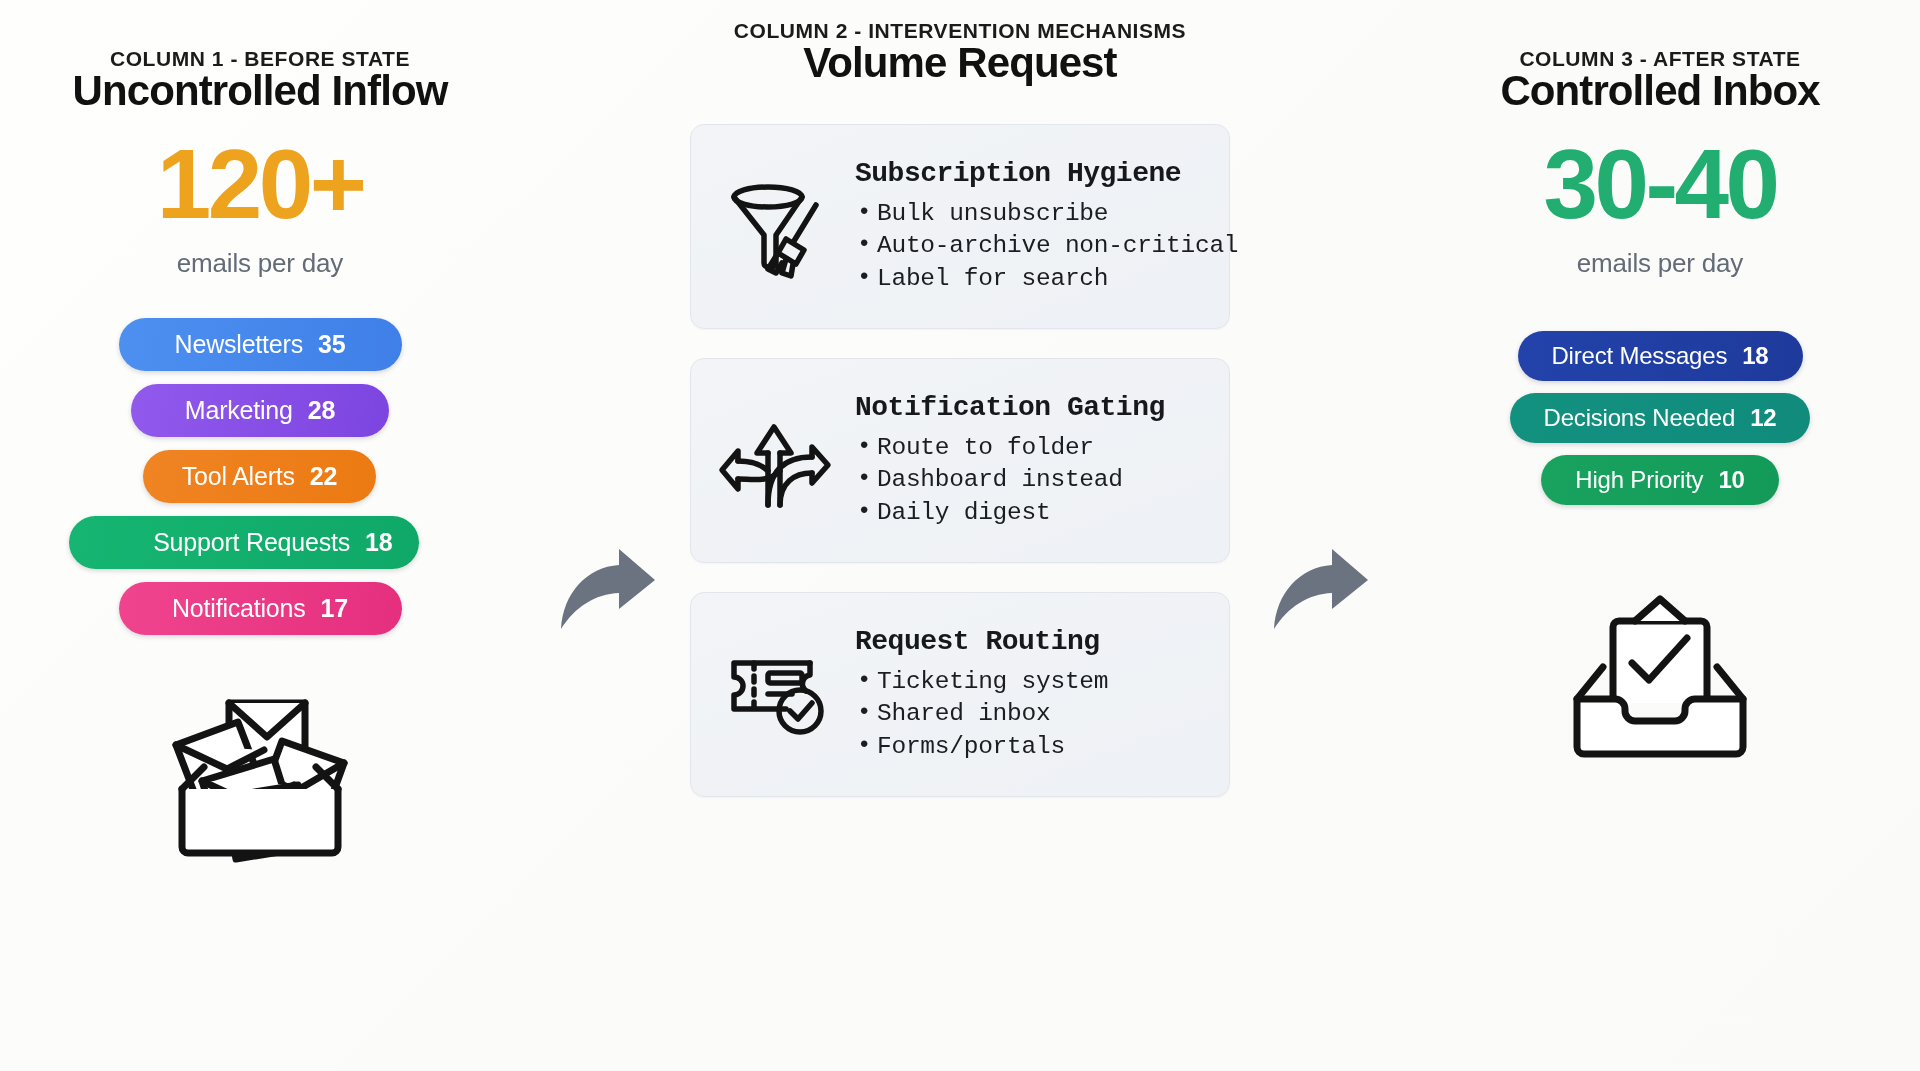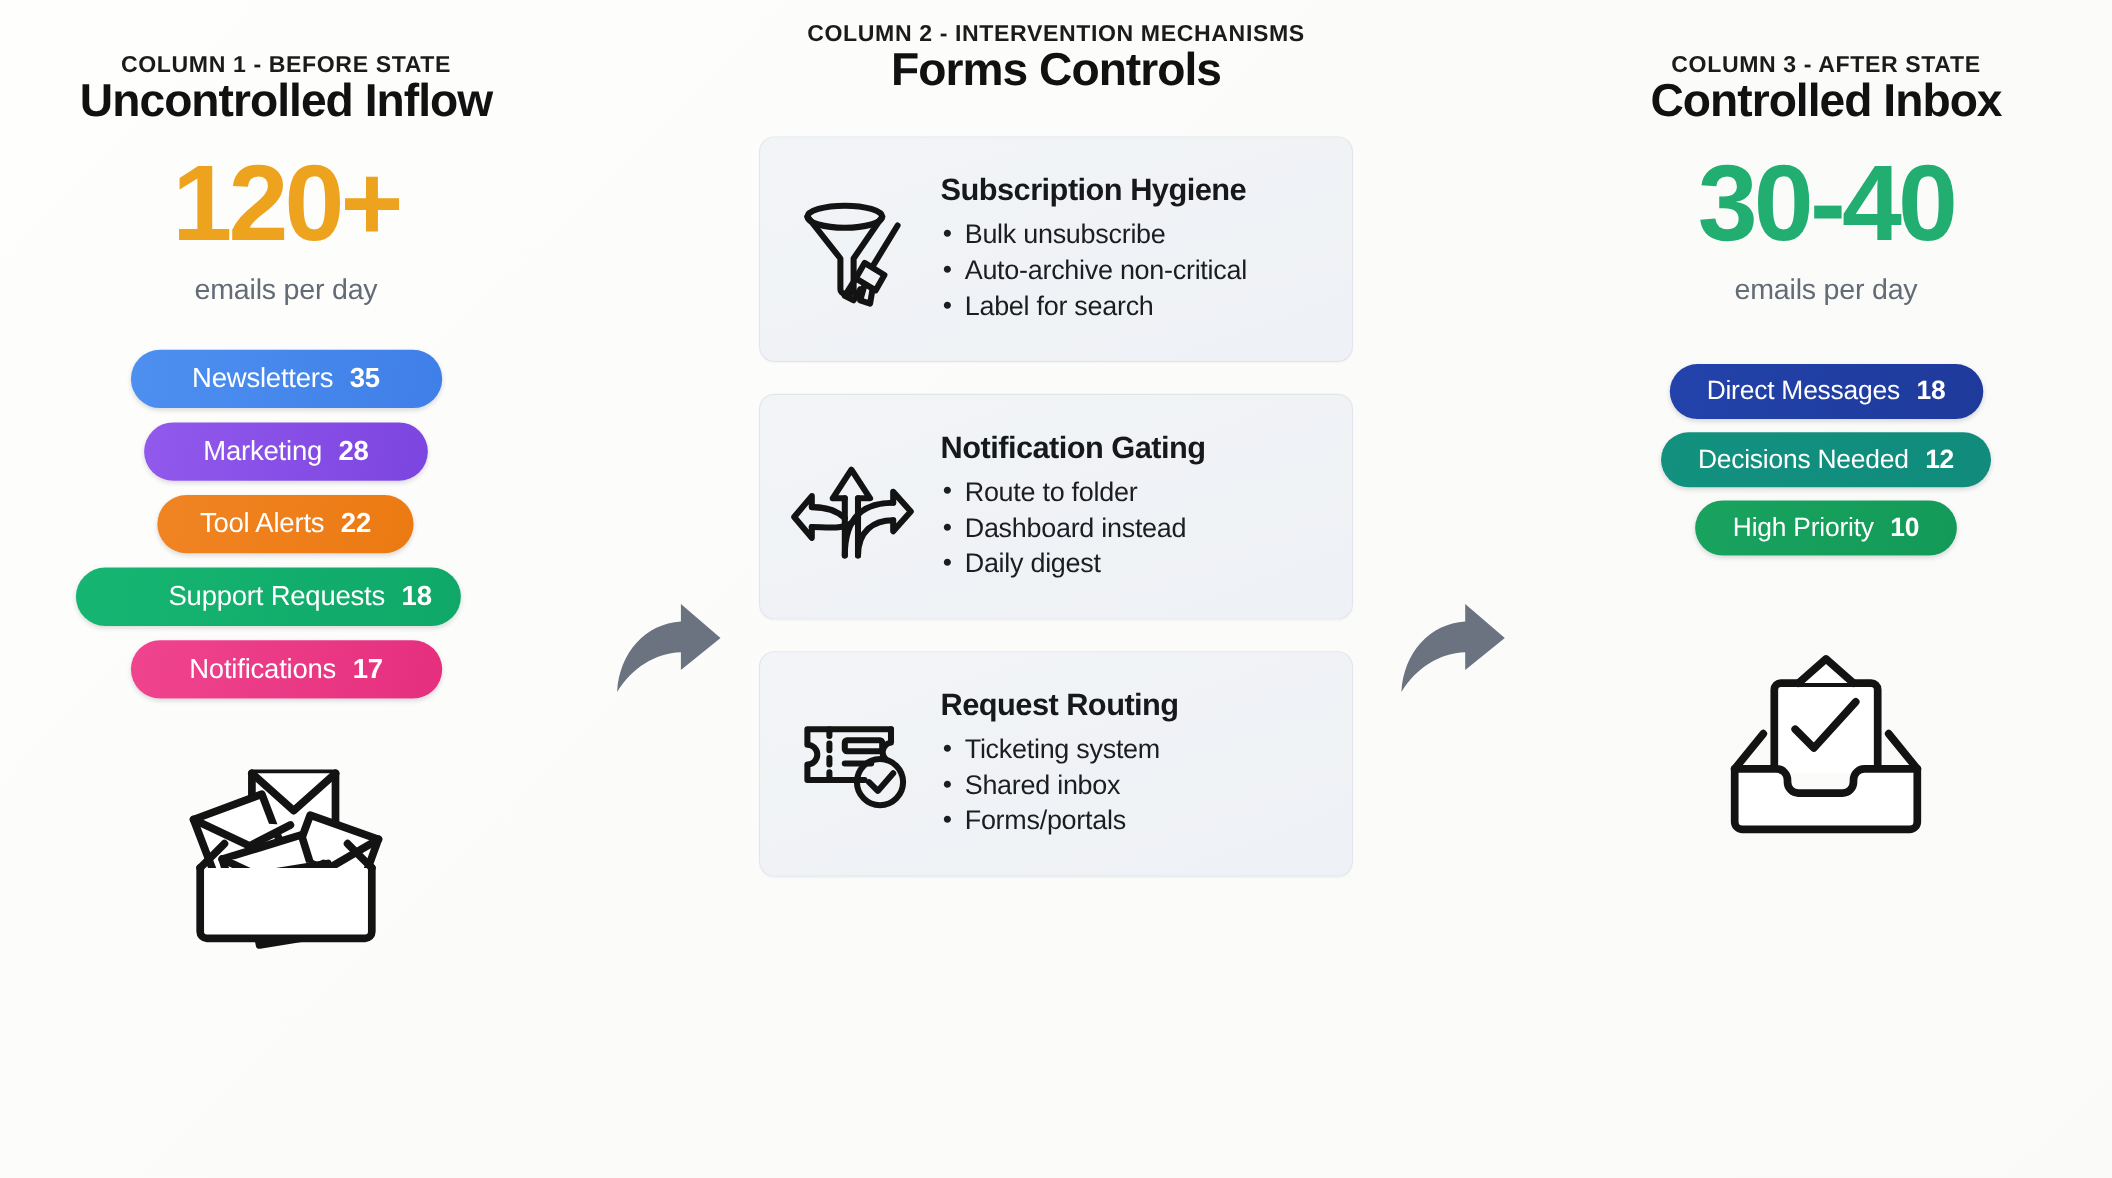--- a/index.html
+++ b/index.html
@@ -140,20 +140,21 @@
   }
   .col-right .bottom-art { margin-top: 86px; }
 
   
   .cards {
     margin-top: 39px;
     display: flex;
     flex-direction: column;
     gap: 29px;
     width: 540px;
+    font-family: Liberation Mono, monospace;
   }
 
   .card {
     position: relative;
     display: flex;
     align-items: center;
     gap: 16px;
     background: linear-gradient(160deg, #f2f4f7 0%, #eef1f5 100%);
     border: 1px solid #e2e6ec;
     border-radius: 14px;
@@ -274,21 +275,21 @@
           </g>
 
           <path d="M20 108 v58 a6 6 0 0 0 6 6 h144 a6 6 0 0 0 6 -6 v-58" stroke="#131313" stroke-width="7" fill="#ffffff" stroke-linejoin="round" stroke-linecap="round"></path>
           <path d="M20 108 l22 -22 M176 108 l-22 -22" stroke="#131313" stroke-width="7" stroke-linecap="round"></path>
         </svg>
       </div>
     </section>
 
     <section class="column col-mid">
       <div class="kicker">COLUMN 2 - INTERVENTION MECHANISMS</div>
-      <h2 class="col-title">Forms Controls</h2>
+      <h2 class="col-title">Volume Request</h2>
 
       <div class="cards">
 
         <article class="card">
           <div class="card-icon">
             <svg width="104" height="96" viewBox="0 0 104 96" fill="none">
               <g stroke="#131313" stroke-width="5.5" stroke-linejoin="round" stroke-linecap="round" fill="none">
                 <ellipse cx="44" cy="18" rx="34" ry="10"></ellipse>
                 <path d="M10 18 L40 56 v28 a4 4 0 0 0 4 4 h4 a4 4 0 0 0 4 -4 V56 L78 18"></path>
 

